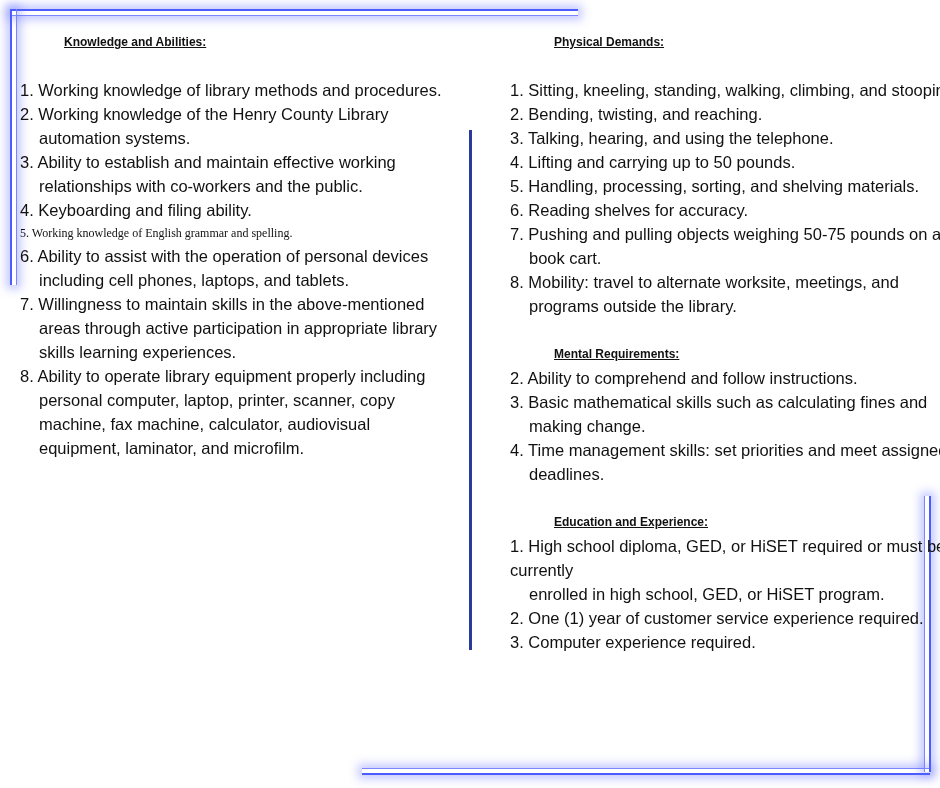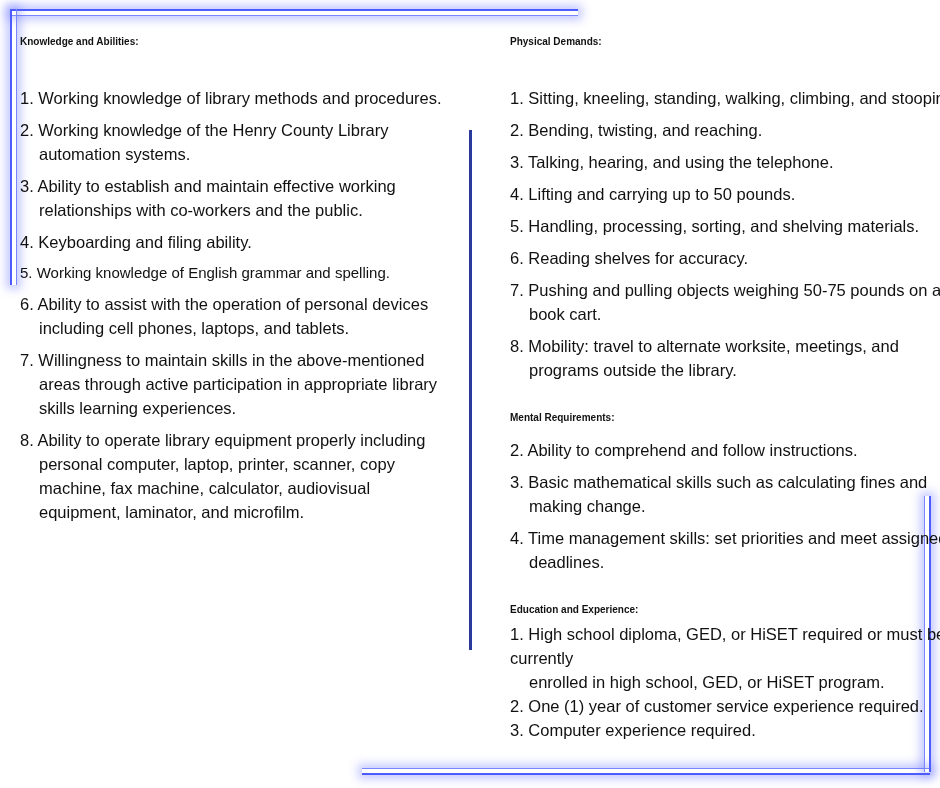--- a/index.html
+++ b/index.html
@@ -14,24 +14,24 @@
     .frame-br-h { position: absolute; left: 362px; top: 768px; width: 568px; height: 4px;
       border-top: 1px solid #7a86ff; border-bottom: 2px solid #4d5cff;
       box-shadow: 0 0 10px 4px rgba(90,100,255,0.35); }
     .frame-br-v { position: absolute; left: 924px; top: 496px; width: 4px; height: 276px;
       border-left: 1px solid #7a86ff; border-right: 2px solid #4d5cff;
       box-shadow: 0 0 10px 4px rgba(90,100,255,0.35); }
     .mid-bar { position: absolute; left: 469px; top: 130px; width: 3px; height: 520px; background: #2a3a9c; }
     .col { position: absolute; top: 30px; font-size: 16.5px; line-height: 24px; }
     .col-left { left: 20px; width: 430px; }
     .col-right { left: 510px; width: 450px; }
-    .heading { font-weight: bold; font-size: 10px; }
+    .heading { font-weight: bold; text-decoration: underline; font-size: 12px; margin-left: 44px; }
     .spacer { height: 24px; }
-    .item { padding-left: 19px; text-indent: -19px; margin-top: 8px; }
-    .item.small { font-size: 15px; line-height: 22px; }
+    .item { padding-left: 19px; text-indent: -19px; }
+    .item.small { font-size: 12px; line-height: 22px; font-family: Liberation Serif, serif; }
     .edu-item { }
     .edu-indent { padding-left: 19px; }
   </style>
 </head>
 <body>
 
 <div class="frame-tl-h"></div>
 <div class="frame-tl-v"></div>
 <div class="frame-br-h"></div>
 <div class="frame-br-v"></div>

